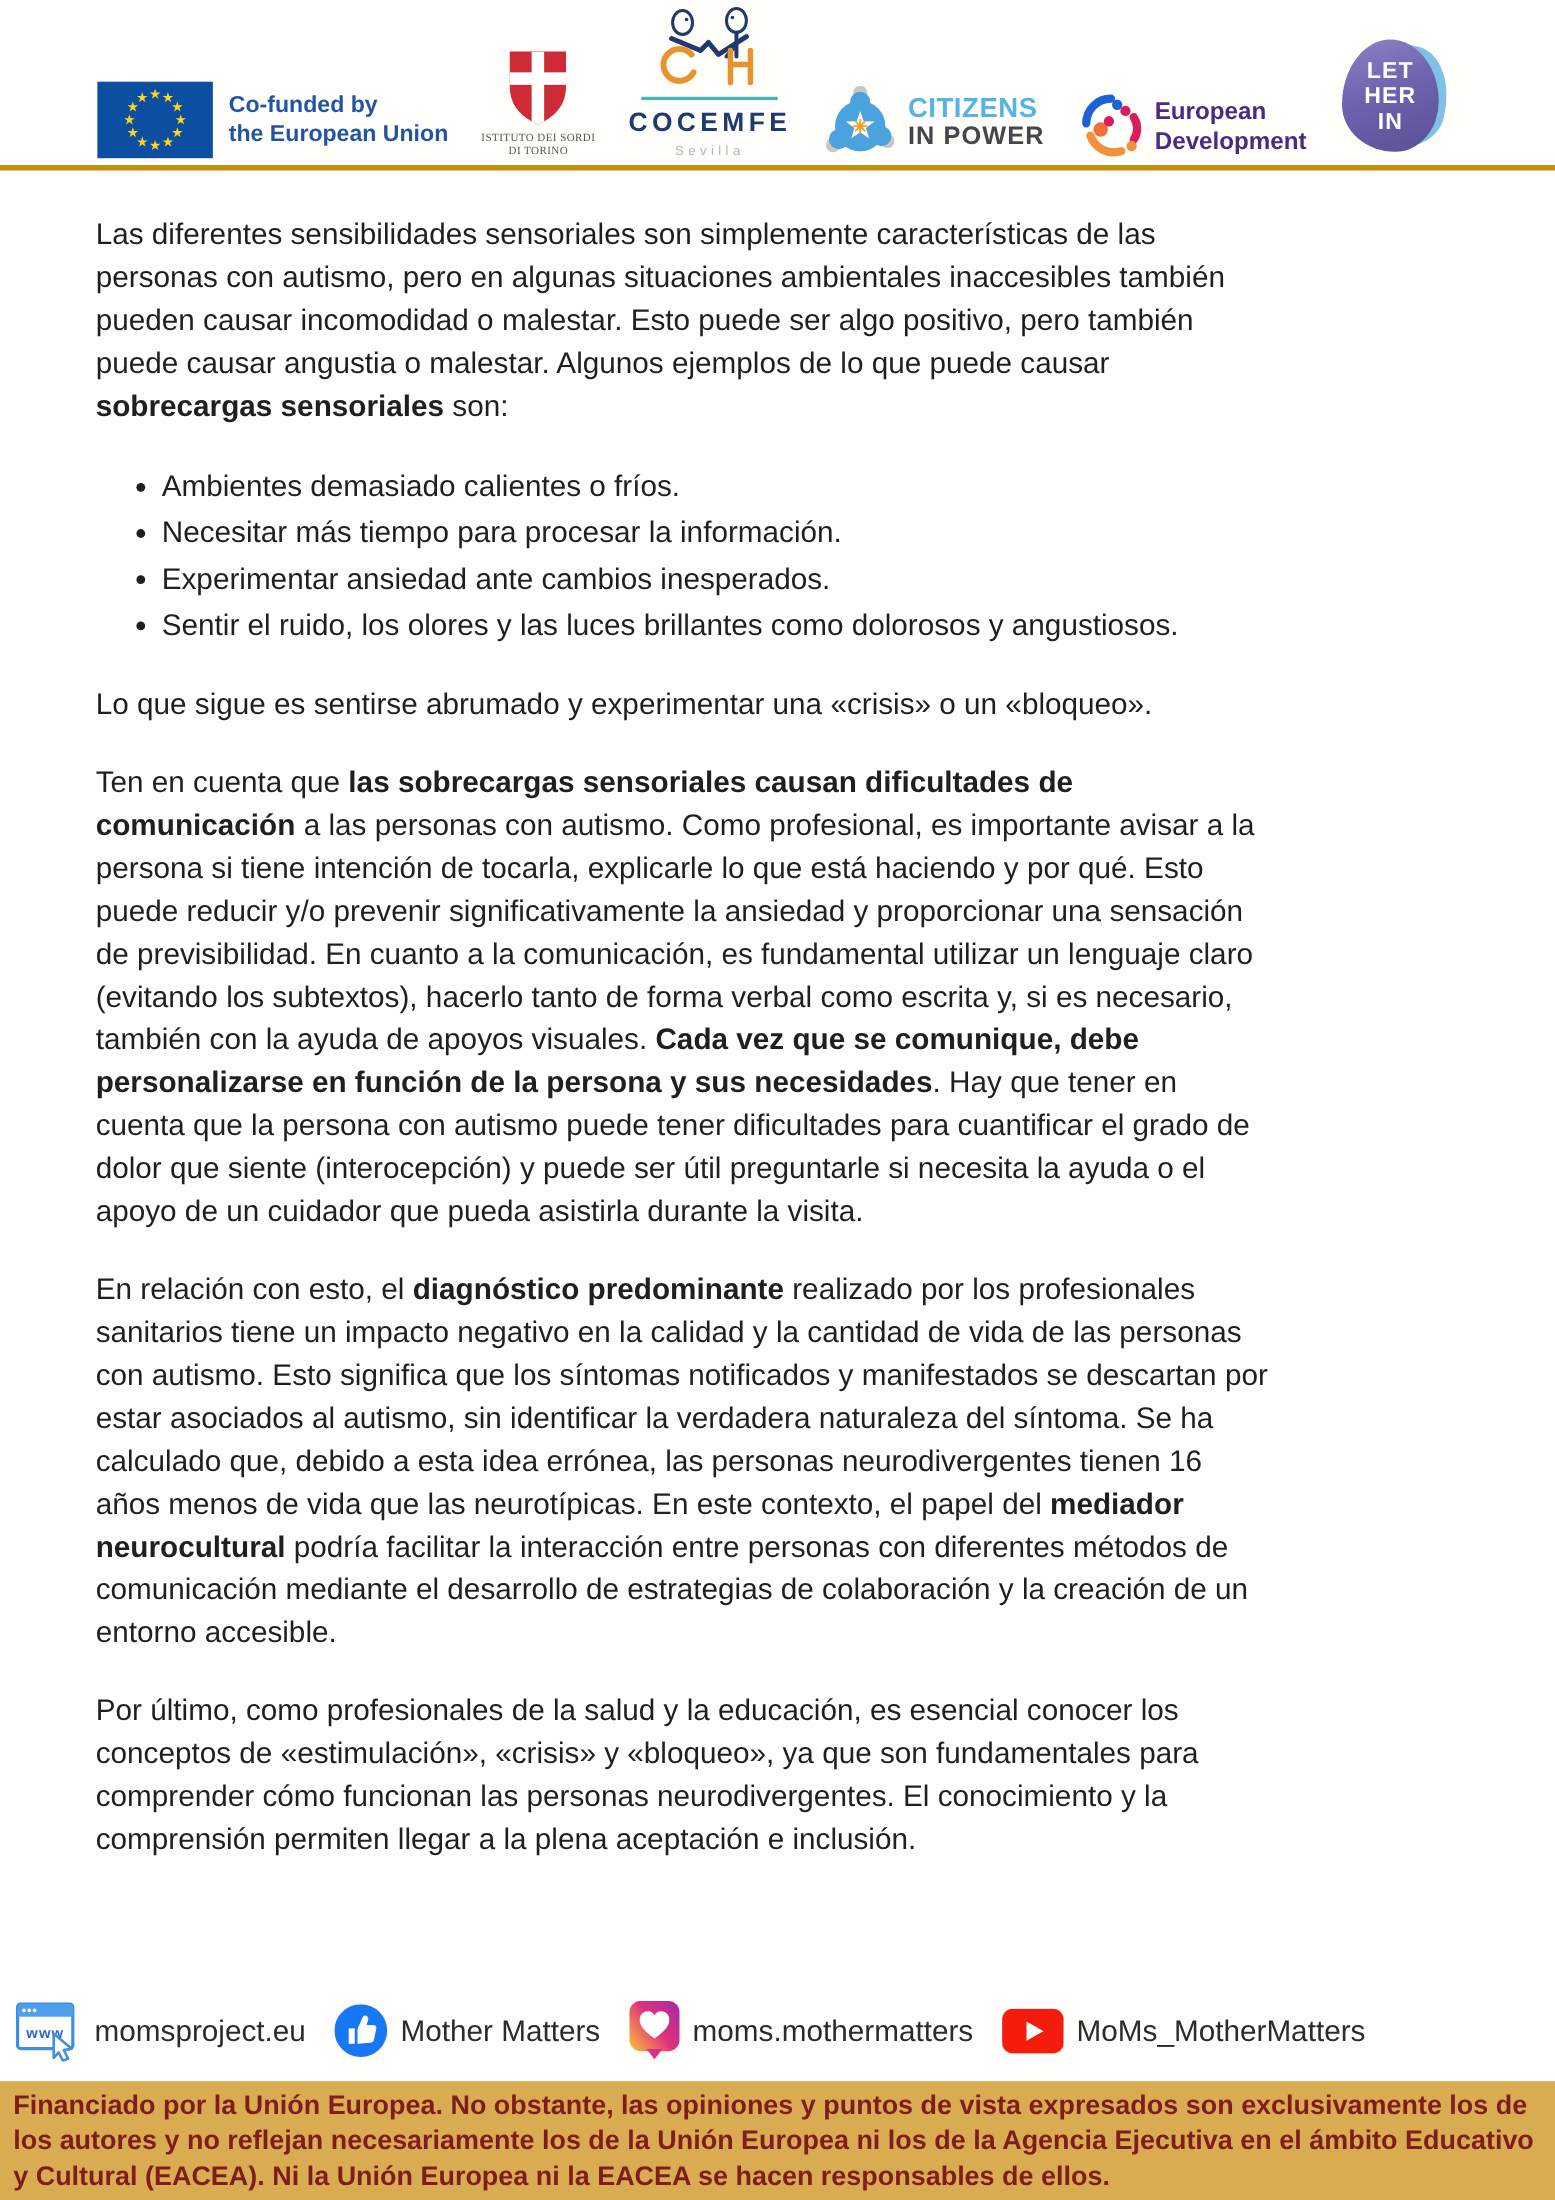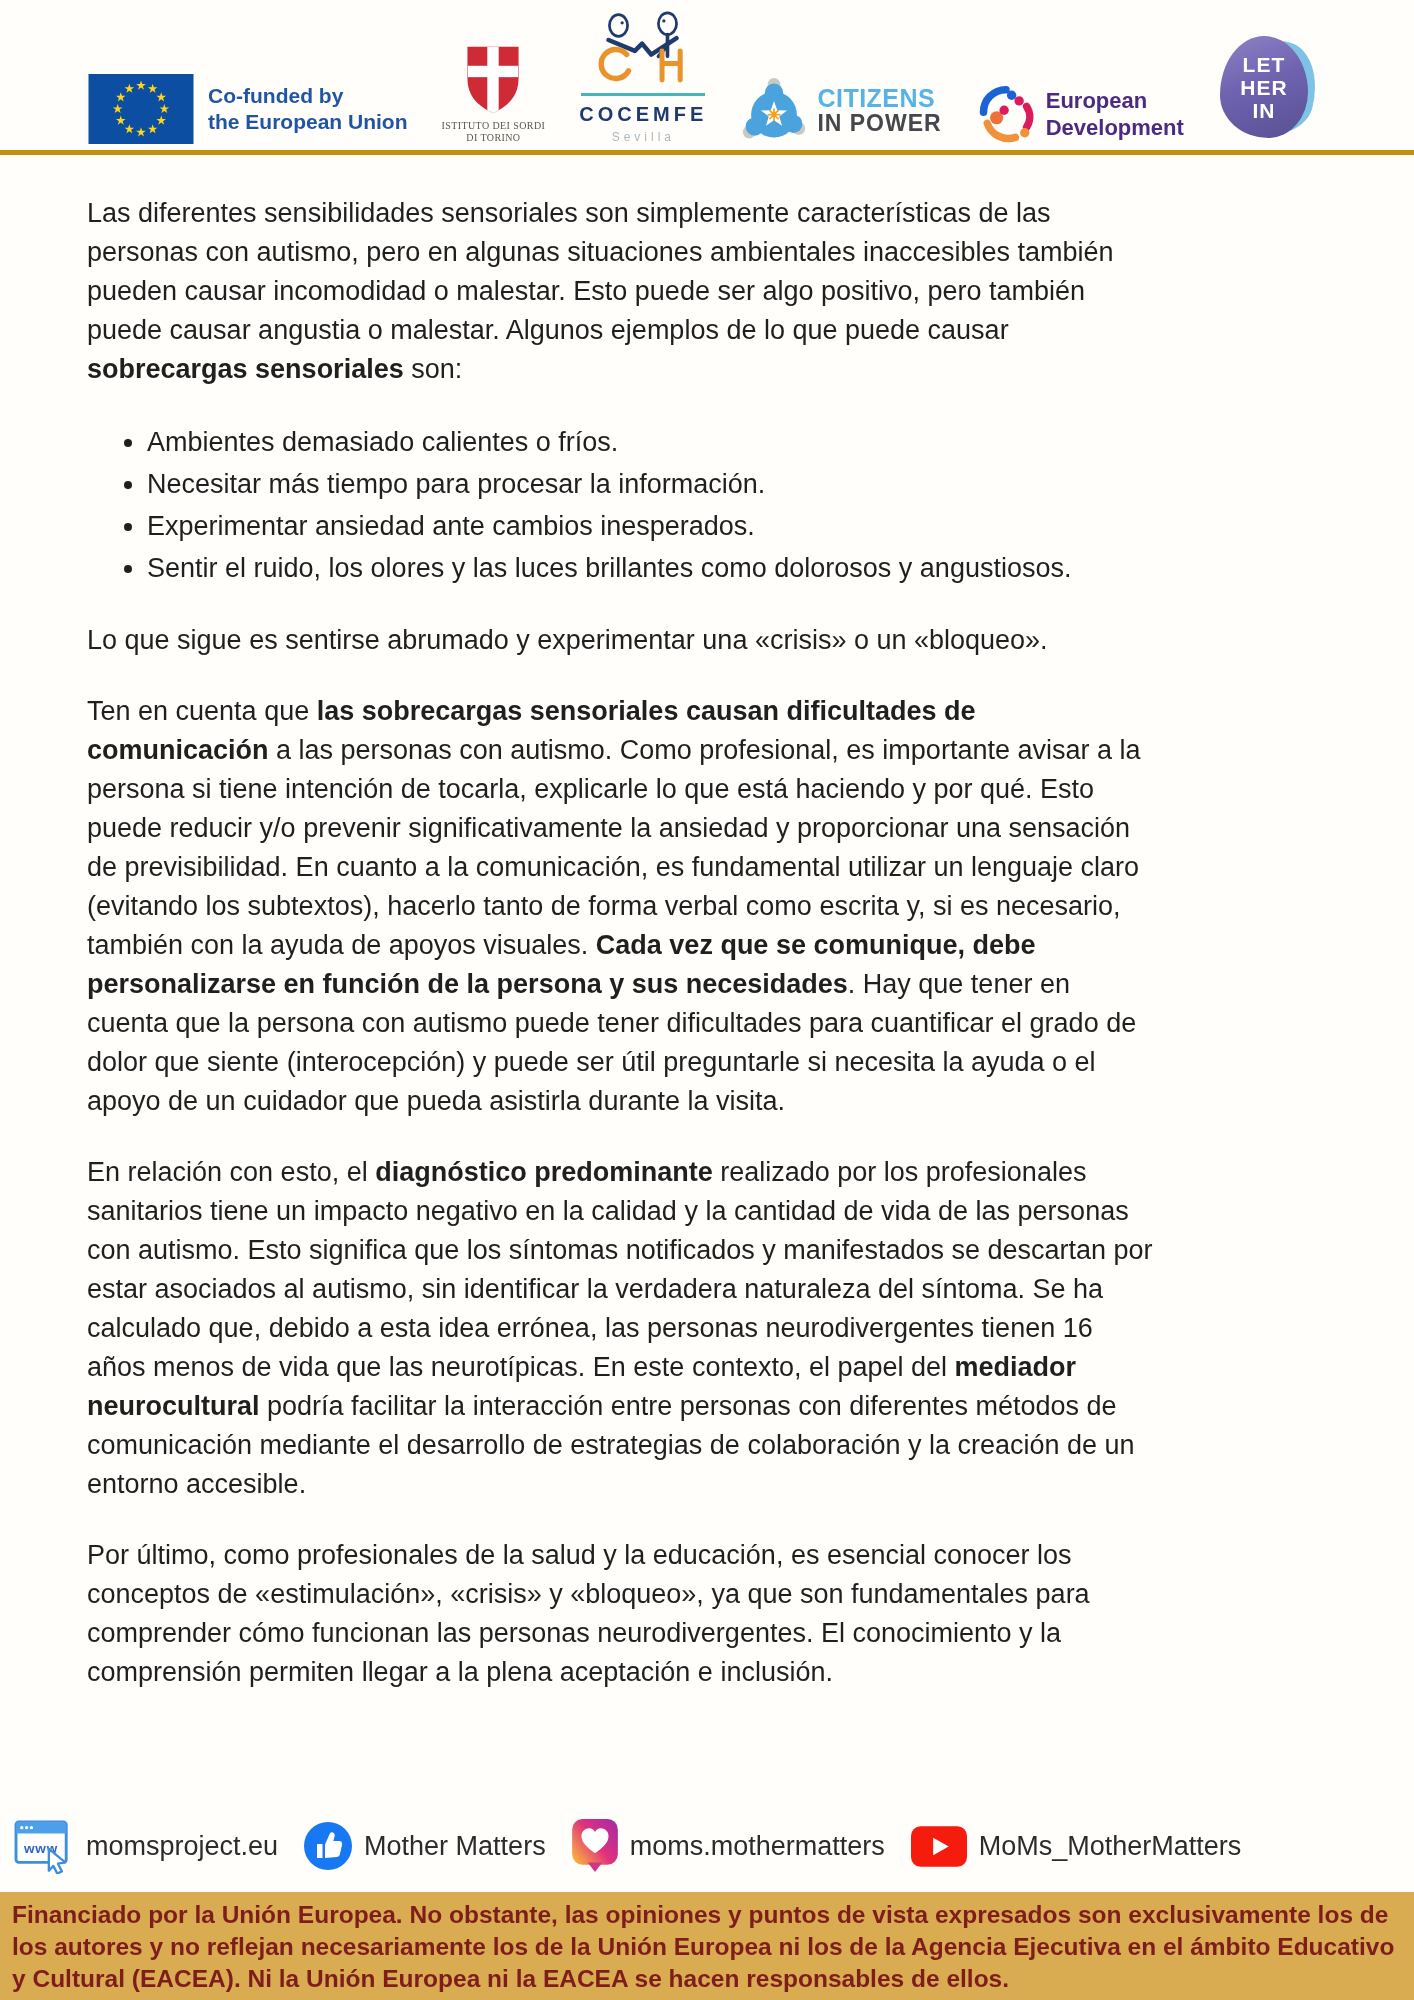--- a/index.html
+++ b/index.html
@@ -26,21 +26,21 @@
     justify-content:space-between;padding:10px 96px 6px 88px;gap:18px;
   }
   .logo{display:flex;align-items:center;}
   .eu-logo{gap:14px;}
   .eu-text{font-weight:700;color:var(--eu_text);font-size:21px;line-height:26px;}
   .istituto{flex-direction:column;gap:4px;}
   .istituto-text{font-family:"Liberation Serif",serif;font-size:10px;line-height:12px;
     color:var(--istituto-text,#5B564E);text-align:center;letter-spacing:.4px;}
   .cocemfe{flex-direction:column;gap:2px;}
   .cocemfe-line{width:124px;height:3px;background:var(--cocemfe_teal);margin-top:2px;}
-  .cocemfe-name{color:var(--cocemfe_navy);font-weight:700;font-size:20px;letter-spacing:4px;margin-top:5px;}
+  .cocemfe-name{color:var(--cocemfe_navy);font-weight:700;font-size:24px;letter-spacing:4px;margin-top:5px;}
   .cocemfe-sub{color:var(--cocemfe_gray);font-size:12px;letter-spacing:4px;margin-top:2px;}
   .cip{gap:10px;}
   .cip-text{font-weight:700;line-height:25px;}
   .cip-text .l1{color:var(--cip_lightblue);font-size:25px;letter-spacing:.5px;}
   .cip-text .l2{color:var(--cip_dark);font-size:23px;letter-spacing:1px;}
   .eudev{gap:10px;}
   .eudev-text{color:var(--eudev_purple);font-weight:700;font-size:22px;line-height:27px;}
   .lhi{position:relative;width:100px;height:110px;}
   .lhi .blob-back{position:absolute;left:14px;top:6px;width:84px;height:96px;background:var(--lhi_blue);
     border-radius:55% 45% 60% 40% / 50% 60% 40% 50%;transform:rotate(14deg);}

